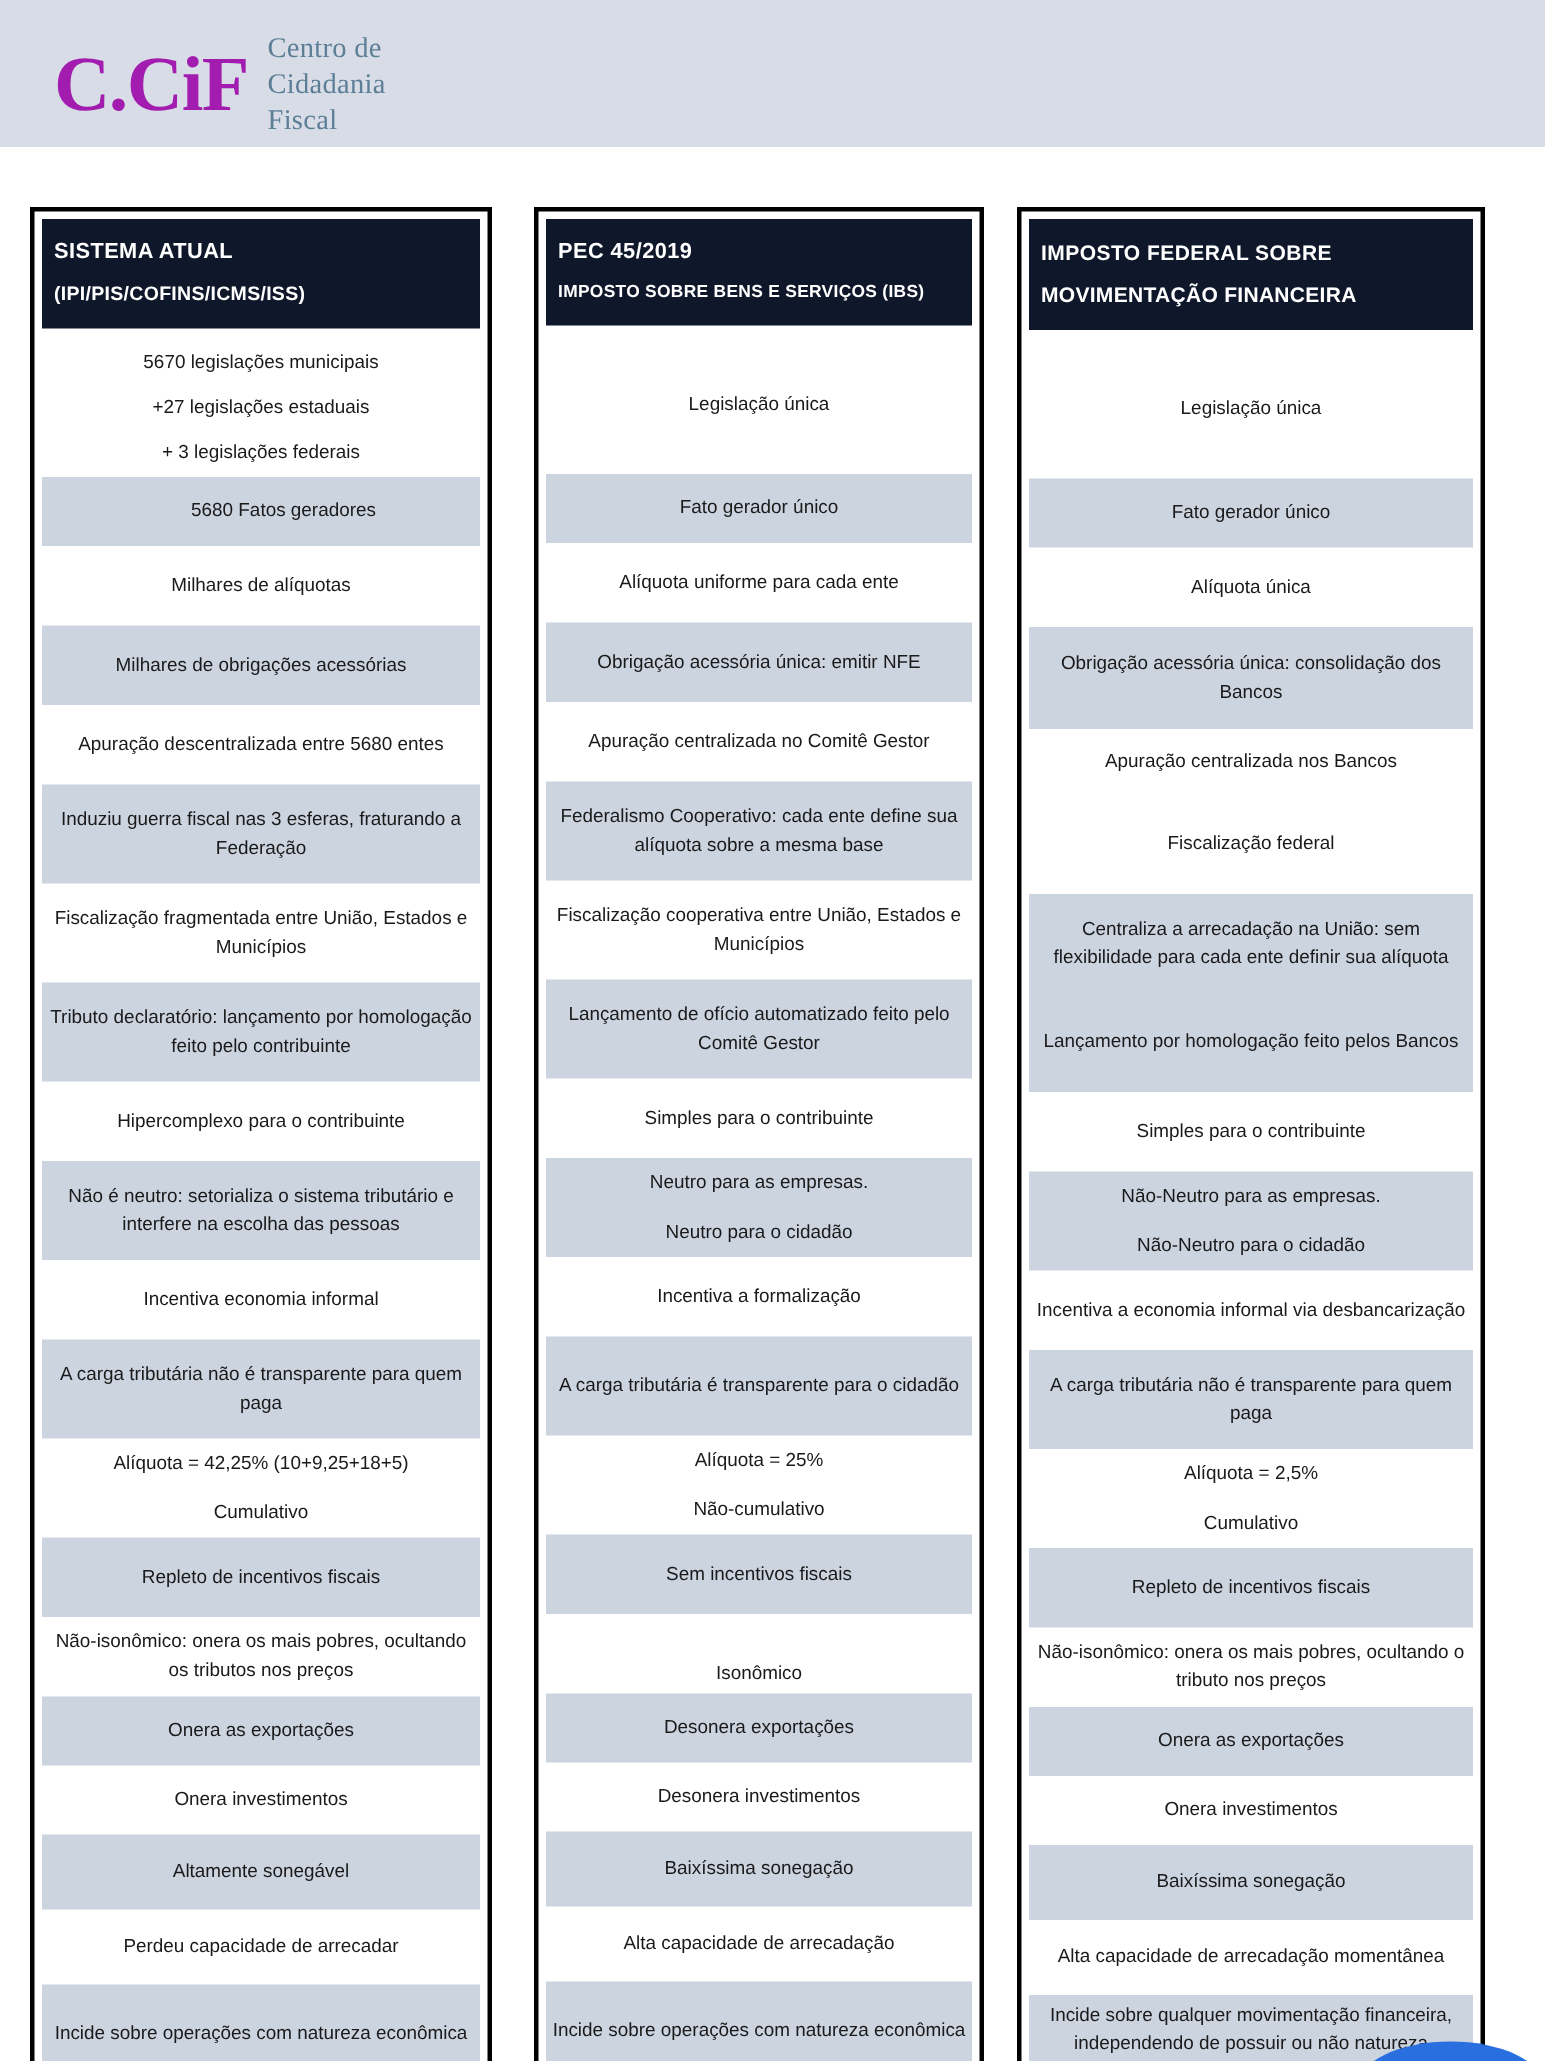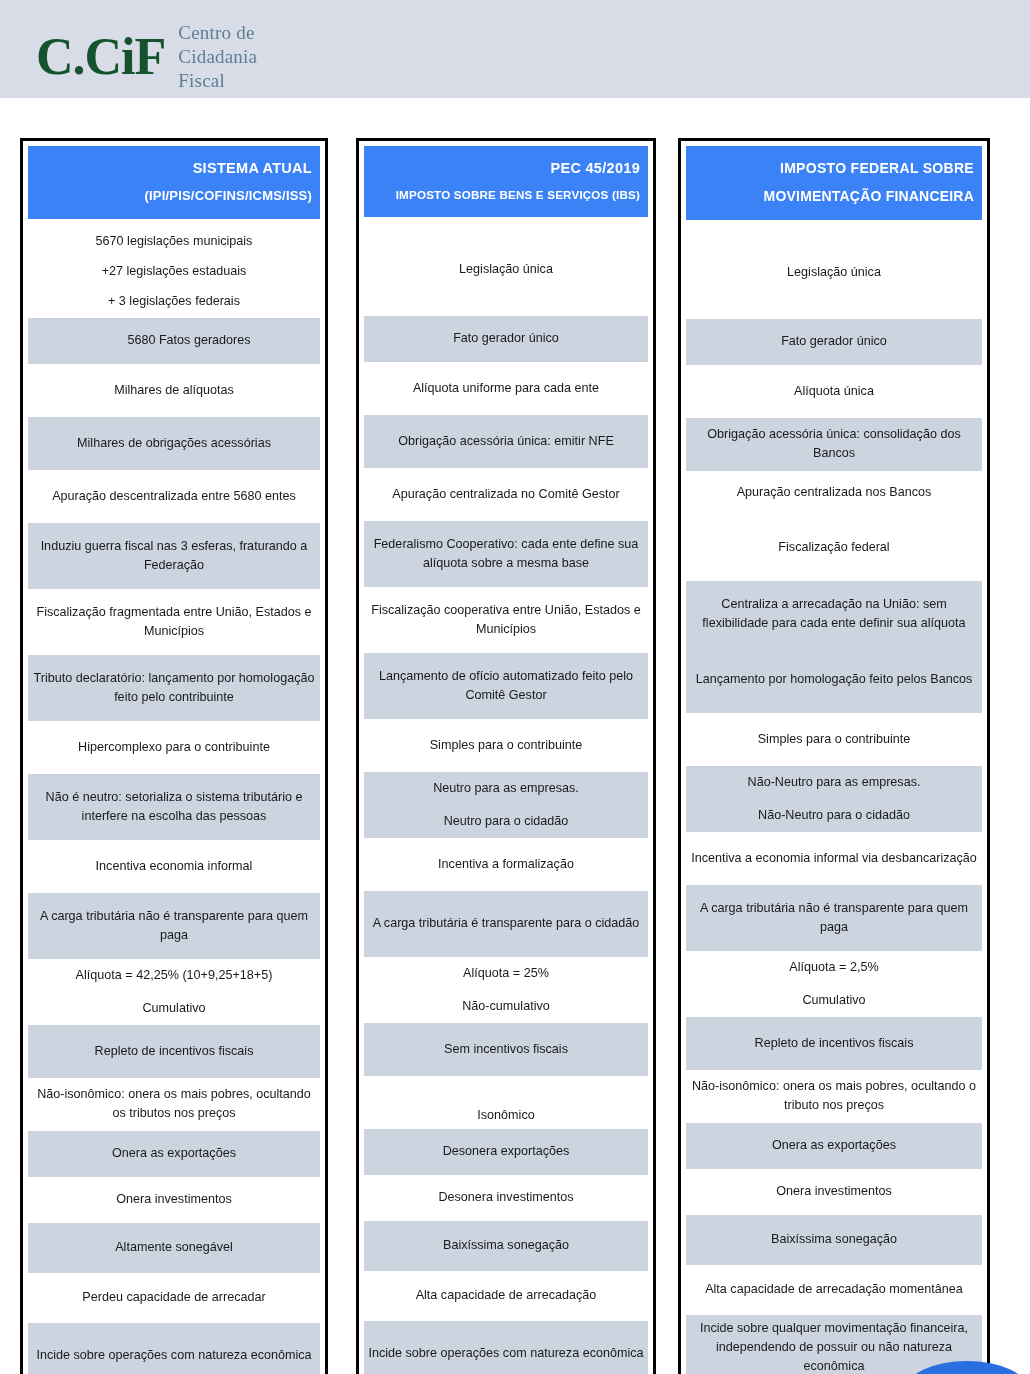--- a/index.html
+++ b/index.html
@@ -25,21 +25,21 @@
     top: 21px;
     display: flex;
     align-items: center;
     gap: 13px;
   }
   .logo-mark {
     font-family: "Liberation Serif", serif;
     font-size: 52px;
     font-weight: 700;
     line-height: 1;
-    color: #14532d;
+    color: #a21caf;
     letter-spacing: -1px;
     position: relative;
     white-space: nowrap;
   }
   .logo-words {
     font-family: "Liberation Serif", serif;
     font-size: 19px;
     line-height: 1.26;
     color: #5d7f96;
     letter-spacing: .2px;
@@ -58,23 +58,23 @@
     border: 3px solid #000000;
     background: #ffffff;
     display: flex;
     flex-direction: column;
   }
   .col-1 { width: 308px; margin-left: 20px; }
   .col-2 { width: 300px; margin-left: 28px; }
   .col-3 { width: 312px; margin-left: 22px; }
 
   .col-head {
-    background: #3b82f6;
+    background: #0f172a;
     color: #ffffff;
-    text-align: right;
+    text-align: left;
     padding: 12px 8px 13px;
     margin: 5px 5px 0 5px;
   }
   .col-head .l1 {
     font-size: 14.5px;
     font-weight: 700;
     letter-spacing: .3px;
     line-height: 1.45;
   }
   .col-head .l2 {
@@ -372,21 +372,21 @@
         <div class="row alt" style="height: 46px;">
           <div>
             <span class="sub">Fato gerador único</span>
           </div>
         </div>
         <div class="row" style="height: 53px;">
           <div>
             <span class="sub">Alíquota única</span>
           </div>
         </div>
-        <div class="row alt" style="height: 53px;">
+        <div class="row alt" style="height: 68px;">
           <div>
             <span class="sub">Obrigação acessória única: consolidação dos Bancos</span>
           </div>
         </div>
         <div class="row" style="height: 44px;">
           <div>
             <span class="sub">Apuração centralizada nos Bancos</span>
           </div>
         </div>
         <div class="row" style="height: 66px;">

